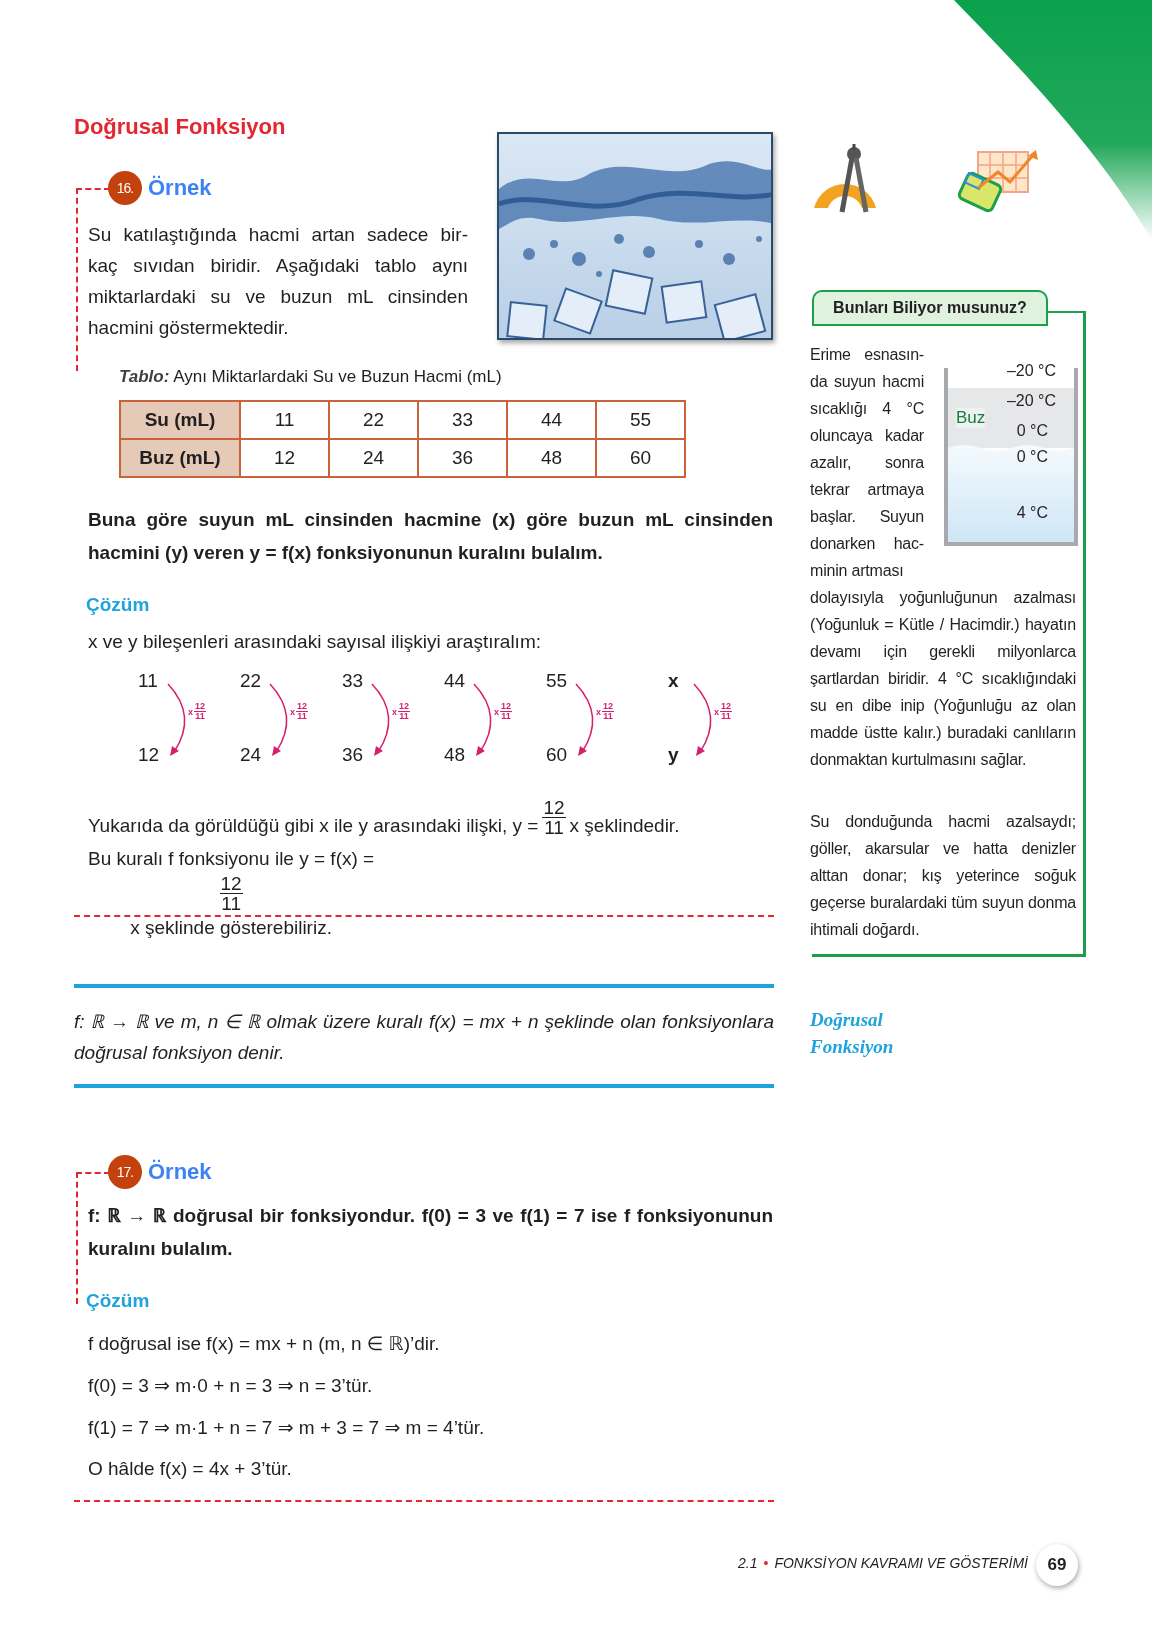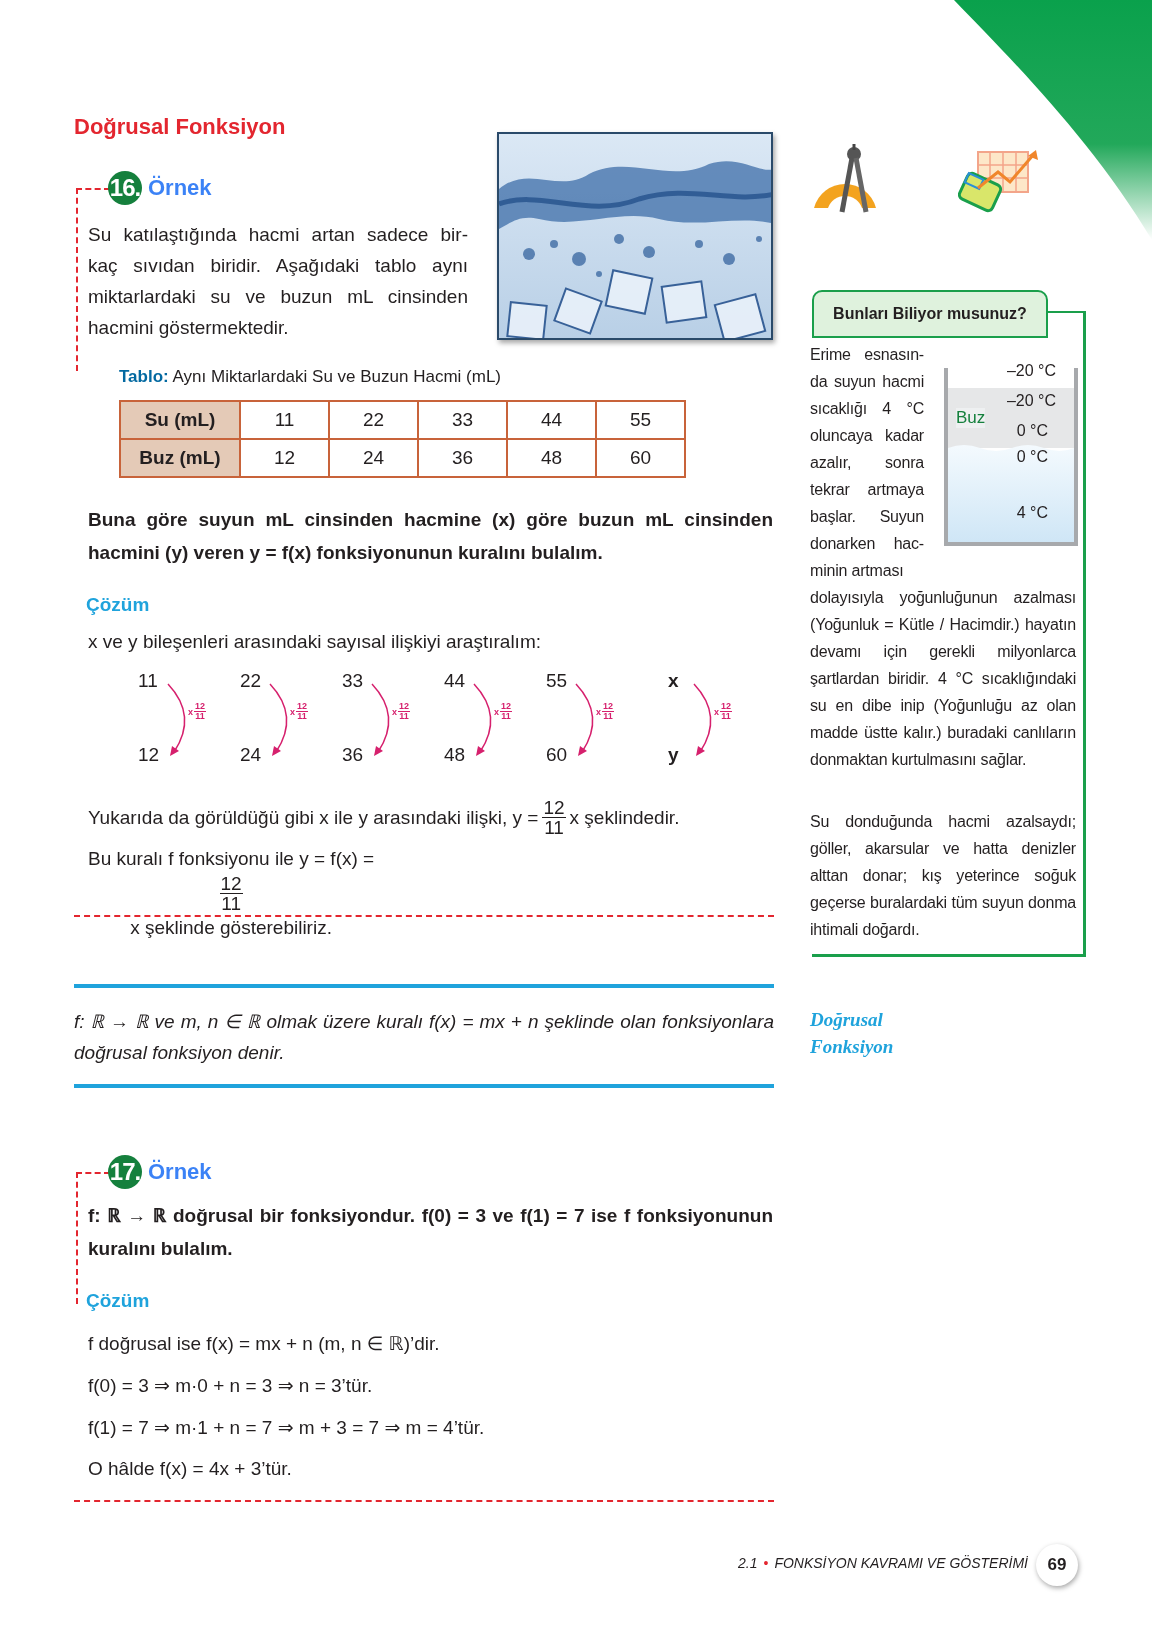--- a/index.html
+++ b/index.html
@@ -2,42 +2,42 @@
 <html><head>
 <meta charset="utf-8">
 <style>
   * { box-sizing: border-box; margin: 0; padding: 0; }
   html, body { width: 1152px; height: 1625px; background: #fff; overflow: hidden; }
   body { position: relative; font-family: "Liberation Sans", sans-serif; color: #231f20; }
   .abs { position: absolute; }
   .corner { position: absolute; right: 0; top: 0; width: 260px; height: 260px; overflow: hidden; }
   .title { left: 74px; top: 114px; font-size: 22px; font-weight: bold; color: #e3262f; }
   .ex-head { display: flex; align-items: center; gap: 6px; }
-  .ex-badge { width: 34px; height: 34px; border-radius: 50%; background: #15803d; color: #fff; font-weight: bold; font-size: 24px; display: flex; align-items: center; justify-content: center; letter-spacing: -1px; }
+  .ex-badge { width: 34px; height: 34px; border-radius: 50%; background: #c2410c; color: #fff; font-weight: normal; font-size: 14px; display: flex; align-items: center; justify-content: center; letter-spacing: -1px; }
   .ex-label { color: #3b82f6; font-weight: bold; font-size: 22px; }
   .dash-corner { border-top: 2px dashed #e3262f; border-left: 2px dashed #e3262f; }
   .body-text { font-size: 19px; line-height: 31px; }
   .justify { text-align: justify; text-align-last: justify; }
   .photo { left: 497px; top: 132px; width: 276px; height: 208px; border: 2px solid #2a4a6a; box-shadow: 2px 3px 5px rgba(0,0,0,.35); overflow: hidden; }
   .caption { left: 119px; top: 367px; font-size: 17px; }
-  .caption .tl { color: #0369a1; font-weight: bold; }
+  .caption .tl { color: #404040; font-weight: bold; font-style: italic; }
   table.data { left: 119px; top: 400px; border-collapse: collapse; font-size: 19px; }
   table.data td { border: 2px solid #c8633a; height: 38px; text-align: center; width: 89px; }
   table.data td.hd { background: #e4cab7; font-weight: bold; width: 120px; }
   .bold-q { left: 88px; top: 503px; width: 685px; font-size: 19px; font-weight: bold; line-height: 33px; }
   .cozum { color: #1fa3dc; font-weight: bold; font-size: 19px; }
   .num { font-size: 19px; width: 40px; text-align: left; }
   .mult { font-size: 9px; color: #d6206d; font-weight: bold; display: flex; align-items: center; gap: 1px; }
   .frac { display: inline-flex; flex-direction: column; align-items: center; line-height: 1; vertical-align: middle; }
   .frac .n { border-bottom: 1px solid currentColor; padding: 0 1px; }
   .red-dash { border-top: 2px dashed #e3262f; height: 0; }
   .blue-line { background: #1fa3dc; height: 4px; }
   .def { left: 74px; top: 1006px; width: 700px; font-size: 19px; font-style: italic; line-height: 31px; }
   .side-def { left: 810px; top: 1006px; font-family: "Liberation Serif", serif; font-style: italic; font-weight: bold; color: #1fa3dc; font-size: 19px; line-height: 27px; }
-  .info-tab { left: 812px; top: 290px; width: 236px; height: 48px; background: #dff2dd; border: 2px solid #1a9f4b; border-radius: 10px 10px 0 0; font-weight: bold; font-size: 16px; display: flex; align-items: center; justify-content: center; }
+  .info-tab { left: 812px; top: 290px; width: 236px; height: 36px; background: #dff2dd; border: 2px solid #1a9f4b; border-radius: 10px 10px 0 0; font-weight: bold; font-size: 16px; display: flex; align-items: center; justify-content: center; }
   .info-frame { left: 1048px; top: 311px; width: 38px; height: 646px; border-top: 2px solid #1a9f4b; border-right: 3px solid #1a9f4b; }
   .info-bottom { left: 812px; top: 954px; width: 274px; height: 3px; background: #1a9f4b; }
   .side-text { font-size: 16px; line-height: 27px; letter-spacing: -0.2px; }
   .ice { left: 944px; top: 368px; width: 134px; height: 180px; }
   .footer { left: 738px; top: 1555px; font-size: 14px; font-style: italic; color: #231f20; display: flex; align-items: center; gap: 6px; }
   .dot { color: #e3262f; font-style: normal; }
   .pagenum { left: 1036px; top: 1544px; width: 42px; height: 42px; border-radius: 50%; background: #fff; box-shadow: 1px 2px 5px rgba(0,0,0,.35); display: flex; align-items: center; justify-content: center; font-weight: bold; font-size: 17px; }
   .line { font-size: 19px; position: absolute; left: 88px; white-space: nowrap; }
 </style>
 </head>
@@ -207,21 +207,21 @@
     </svg>
     <div class="abs mult" style="left: 576px; top: 32px;">
       <span>x</span>
       <span class="frac">
         <span class="n">12</span>
         <span>11</span>
       </span>
     </div>
   </div>
 
-<div class="line" style="top:798px;display:flex;align-items:center;gap:4px;">
+<div class="line" style="top:798px;display:flex;align-items:flex-end;gap:4px;">
   <span>Yukarıda da görüldüğü gibi  x ile y  arasındaki ilişki,  y =</span>
   <span class="frac">
       <span class="n">12</span>
       <span>11</span>
     </span>
   <span>x  şeklindedir.</span>
 </div>
 <div class="line" style="top:848px;display:flex;align-items:center;gap:4px;flex-direction:column;">
   <span>Bu kuralı  f  fonksiyonu ile  y = f(x) =</span>
   <span class="frac">

